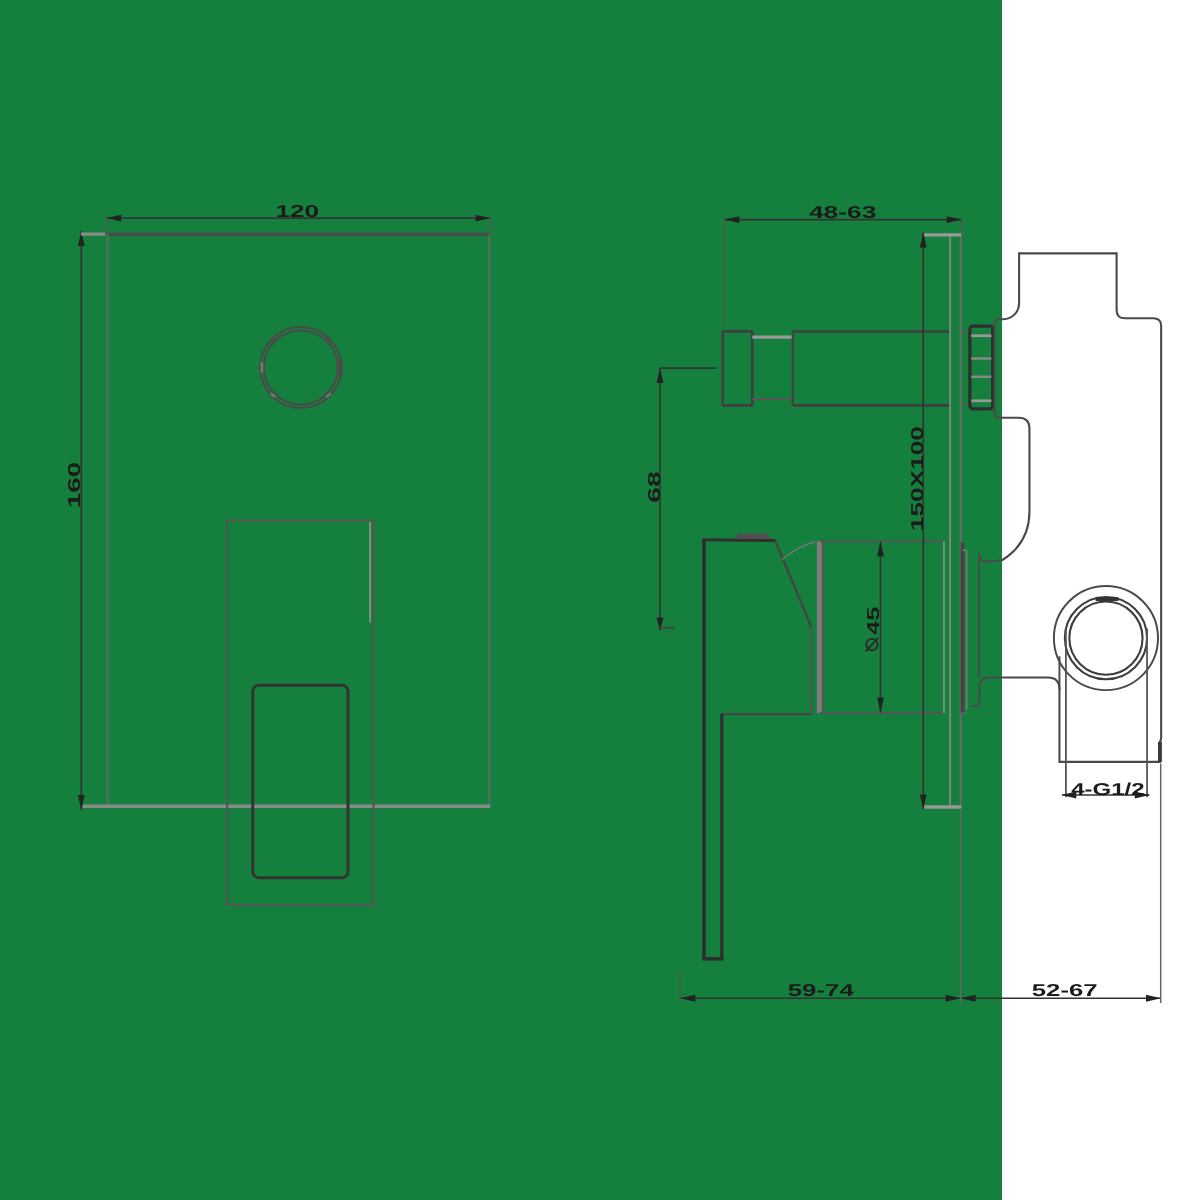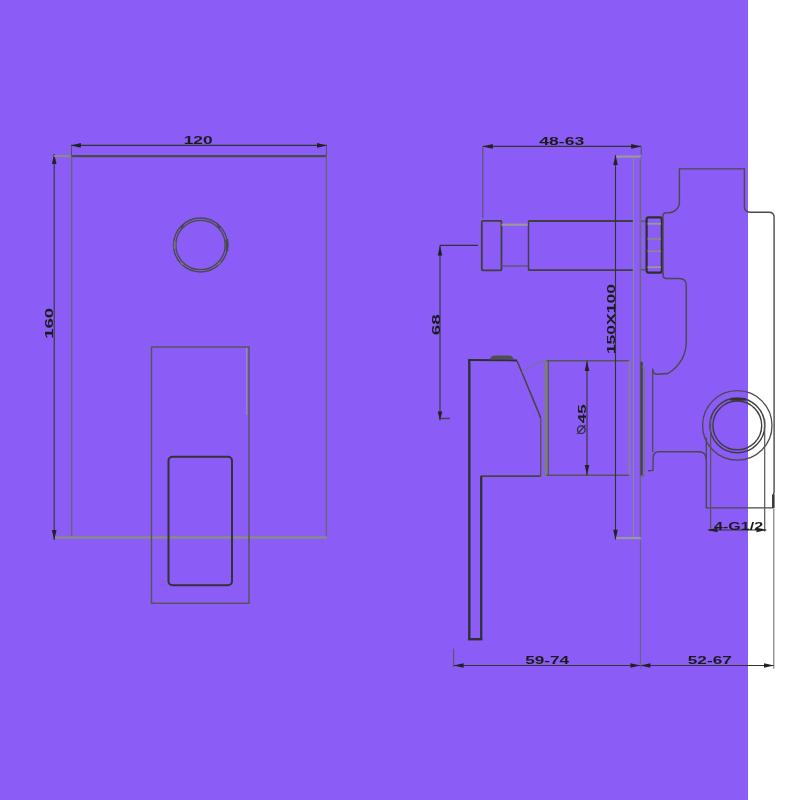--- a/index.html
+++ b/index.html
@@ -1,16 +1,16 @@
 <!DOCTYPE html>
 <html><head>
 <meta charset="utf-8">
 <style>
   html,body{margin:0;padding:0;background:#ffffff;}
-  .wrap{width:748px;height:800px;position:relative;background:#8b5cf6;}
+  .wrap{width:668px;height:800px;position:relative;background:#15803d;}
   text{font-family:"Liberation Sans",sans-serif;font-weight:bold;fill:#1b1b1b;}
 </style>
 </head>
 <body>
 <div class="wrap">
 <svg width="800" height="800" viewBox="0 0 800 800">
 
 <line x1="71.2" y1="156.2" x2="326.8" y2="156.2" stroke="#4a4a4a" stroke-width="2.2"></line>
 <line x1="71.7" y1="156" x2="71.7" y2="537.5" stroke="#666" stroke-width="1.2"></line>
 <line x1="326.3" y1="156" x2="326.3" y2="537.5" stroke="#666" stroke-width="1.2"></line>

